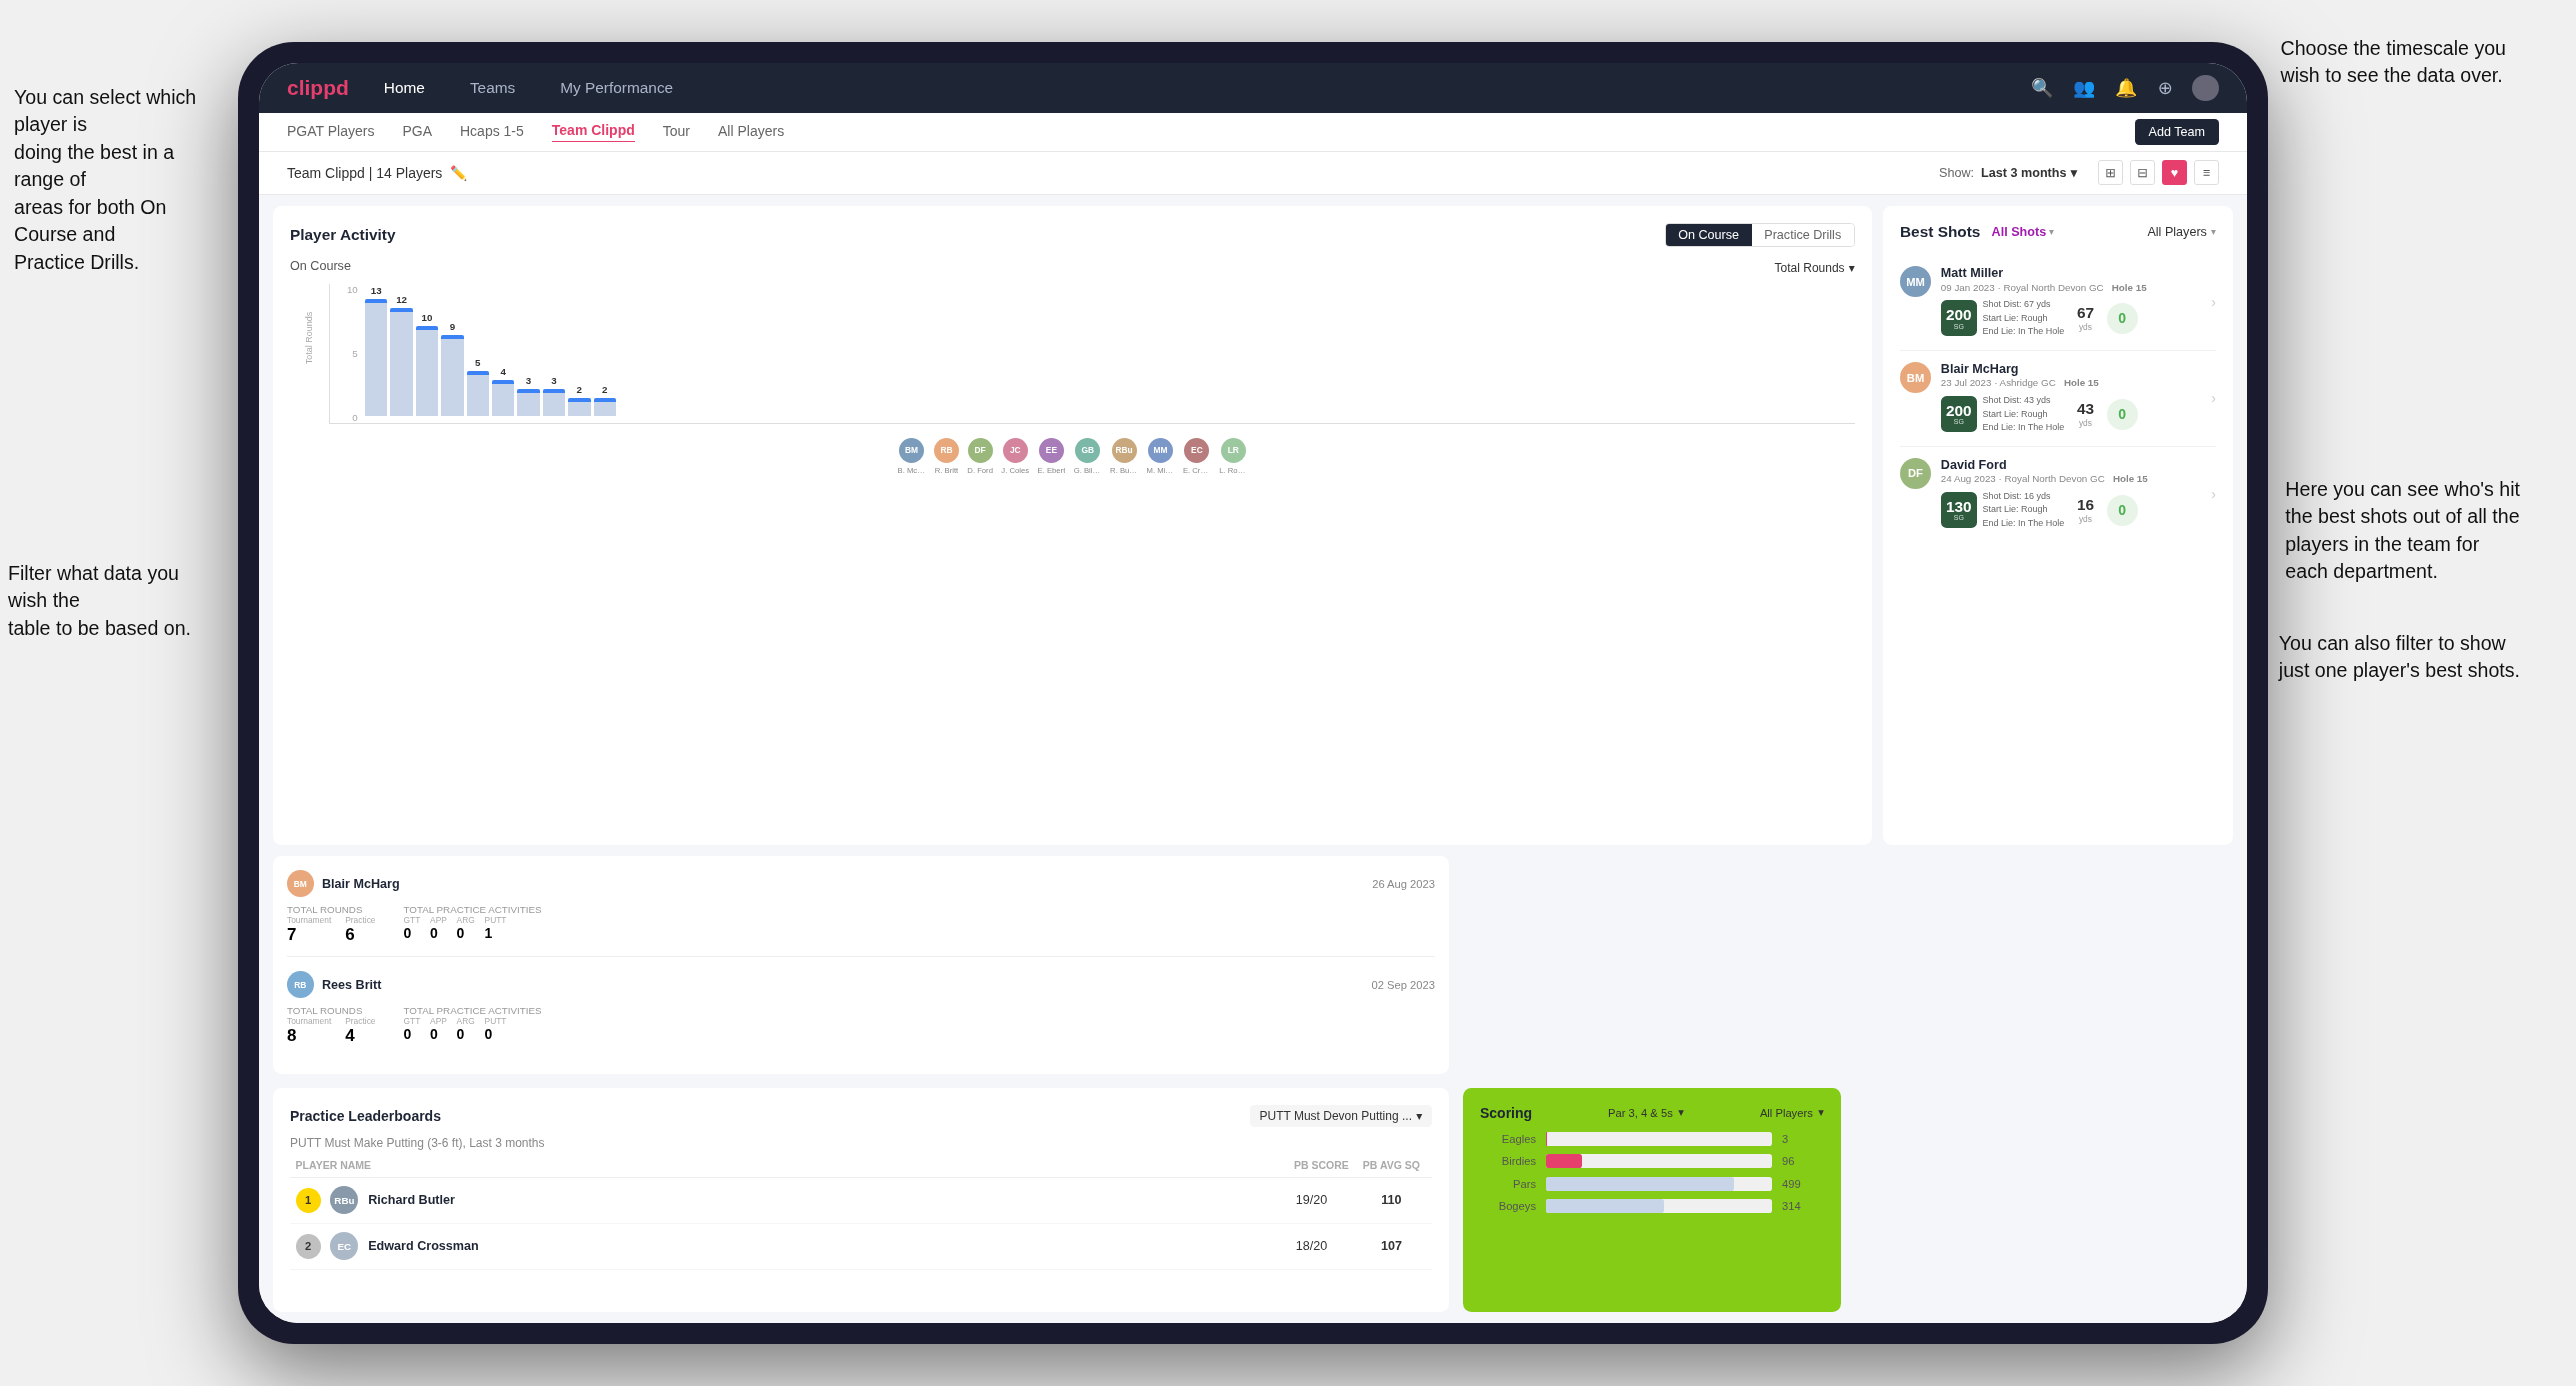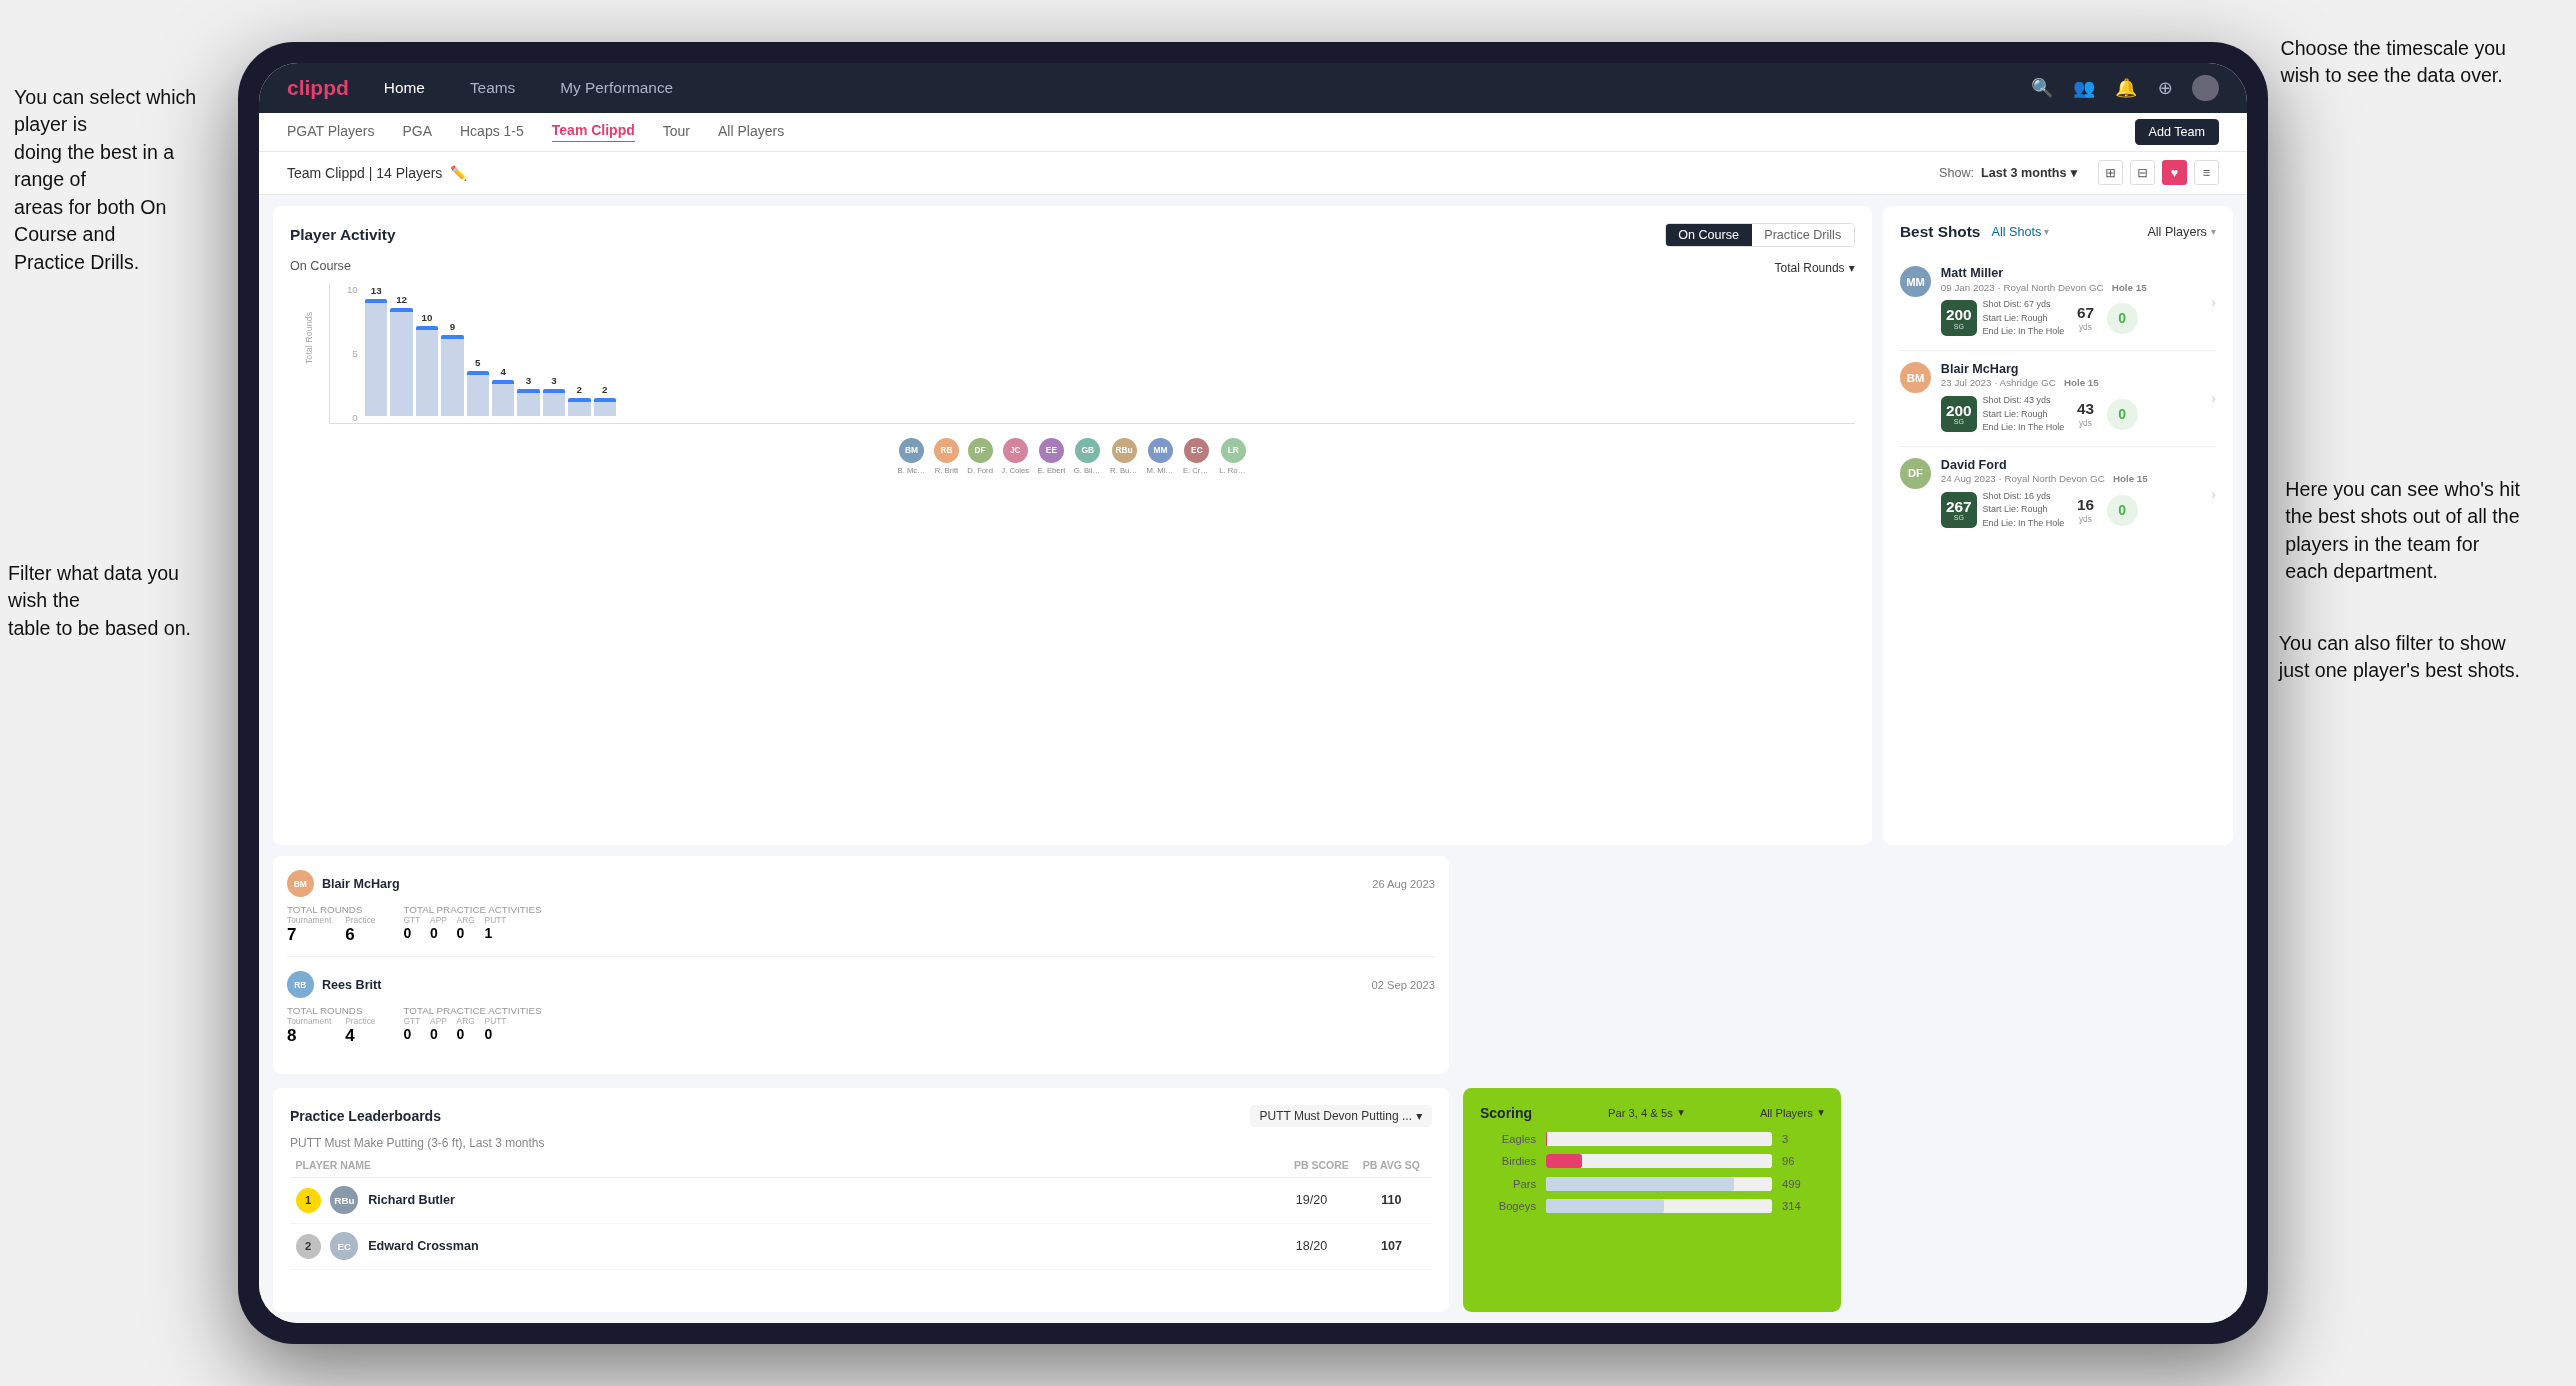--- a/index.html
+++ b/index.html
@@ -391,22 +391,22 @@
       color: #1e2535;
     }
     .tab-selector {
       display: flex;
       gap: 2.8px;
       align-items: center;
       font-size: 12.6px;
       color: #555;
     }
     .tab-active {
-      font-weight: 400;
-      color: #0369a1;
+      font-weight: 700;
+      color: #a21caf;
     }
     .dropdown-arrow {
       font-size: 9.8px;
       color: #999;
     }
     .players-dropdown {
       margin-left: auto;
       font-size: 12.6px;
       color: #333;
       display: flex;
@@ -996,21 +996,21 @@
     </div>
     <span class="chevron-right">›</span>
   </div>
               <div class="shot-entry">
     <div class="player-avatar-med" style="background:#9ab87c;">DF</div>
     <div class="shot-info">
       <div class="shot-player-name">David Ford</div>
       <div class="shot-details-line">24 Aug 2023 · Royal North Devon GC &nbsp; <strong>Hole 15</strong></div>
       <div class="shot-stats">
         <div class="shot-badge">
-          <span class="shot-badge-num">267</span>
+          <span class="shot-badge-num">130</span>
           <span class="shot-badge-label">SG</span>
         </div>
         <div class="shot-dist-info">Shot Dist: 16 yds<br>Start Lie: Rough<br>End Lie: In The Hole</div>
         <div class="shot-stat-box">
           <div class="shot-stat-value">16</div>
           <div class="shot-stat-unit">yds</div>
         </div>
         <div class="shot-stat-zero">0</div>
       </div>
     </div>

